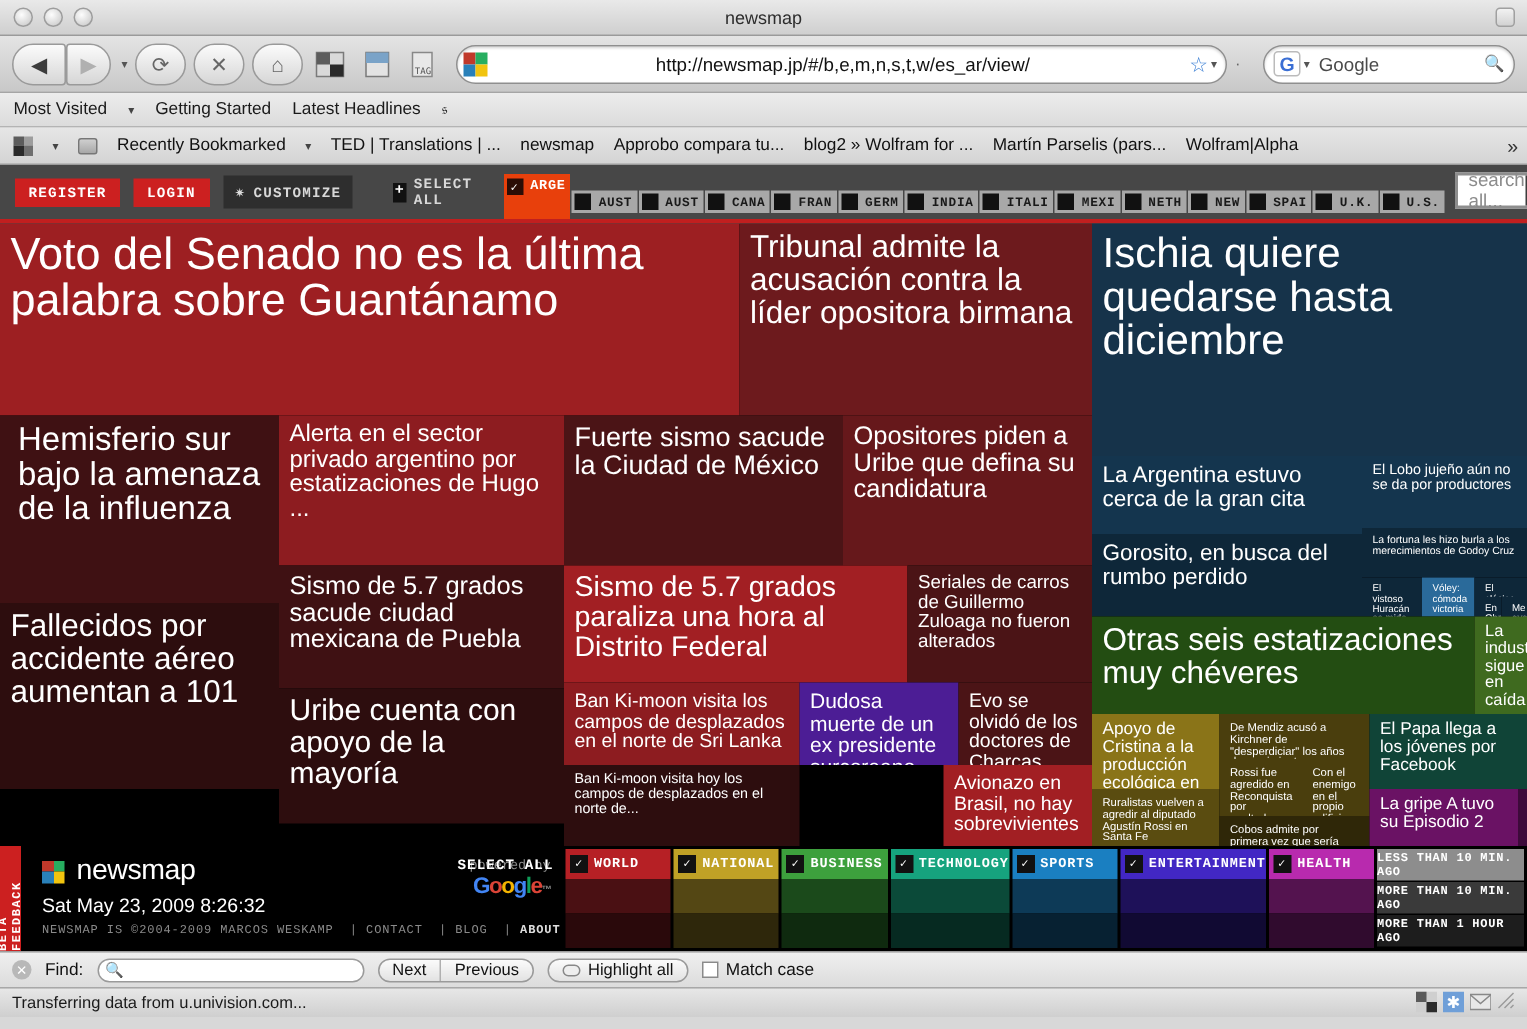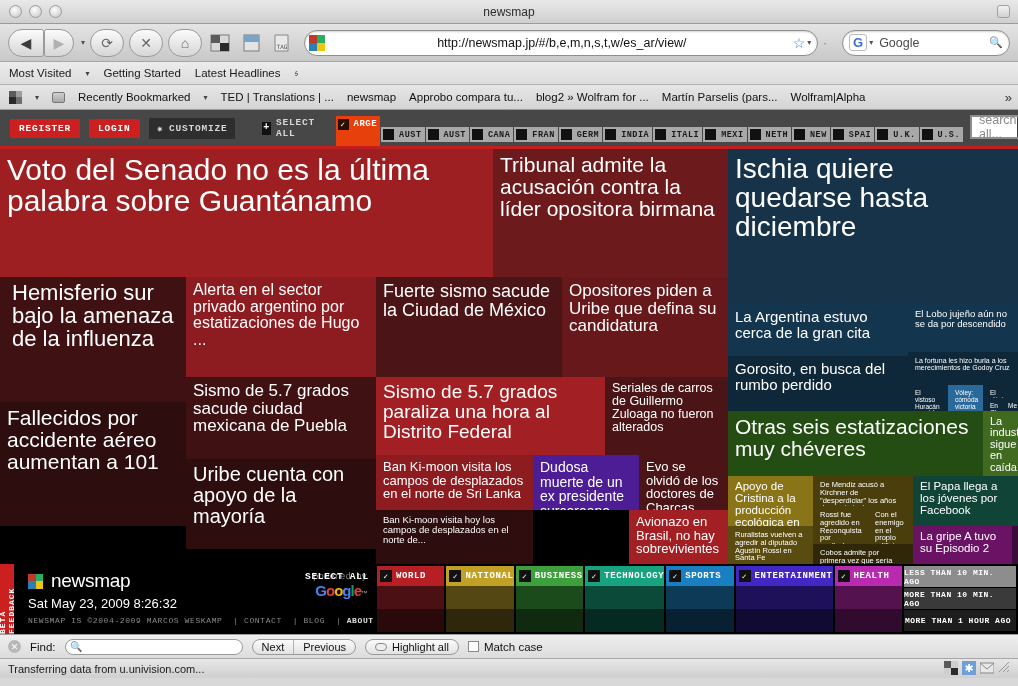--- a/index.html
+++ b/index.html
@@ -177,21 +177,21 @@
   .selall-ovl { position:absolute; right:8px; top:7px; color:#fff; font-size:9.5px;
     font-weight:bold; letter-spacing:.7px; font-family:"Liberation Mono", monospace;}
   .legend { flex:1; display:flex; padding:2px 2px 2px 0;}
   .lcol { flex:1; margin-right:2px; display:flex; flex-direction:column;}
   .lhead { height:20px; display:flex; align-items:center; gap:4px; padding-left:3px;
     font-size:9px; font-weight:bold; letter-spacing:.6px; color:#fff;
     font-family:"Liberation Mono", monospace;}
   .lhead .cb { width:12px;height:12px;background:#111;color:#fff;font-size:8px;
     display:flex;align-items:center;justify-content:center;}
   .lband { flex:1; }
-  .agecol { width:112px; display:flex; flex-direction:column; }
+  .agecol { width:98px; display:flex; flex-direction:column; }
   .agecell { flex:1; display:flex; align-items:center; justify-content:flex-end;
     padding-right:5px; font-size:8px; font-weight:bold; letter-spacing:.5px; color:#fff;
     font-family:"Liberation Mono", monospace; border-bottom:1px solid #000;}
 
   
   .findbar {
     height:24px; background:linear-gradient(#efefef,#dcdcdc);
     border-top:1px solid #9e9e9e; display:flex; align-items:center; gap:9px; padding:0 8px;
     font-size:11.5px; color:#111;
   }
@@ -442,21 +442,21 @@
       <div class="cell" style="left: 629px; top: 361px; width: 99px; height: 54px; background: rgb(162, 31, 35); font-size: 13px;">
         <span>Avionazo en Brasil, no hay sobrevivientes</span>
       </div>
       <div class="cell" style="left: 728px; top: 155px; width: 180px; height: 52px; background: rgb(20, 53, 78); font-size: 15px;">
         <span>La Argentina estuvo cerca de la gran cita</span>
       </div>
       <div class="cell" style="left: 728px; top: 207px; width: 180px; height: 55px; background: rgb(14, 39, 57); font-size: 15px;">
         <span>Gorosito, en busca del rumbo perdido</span>
       </div>
       <div class="cell" style="left: 908px; top: 155px; width: 110px; height: 48px; background: rgb(20, 53, 78); font-size: 9.5px;">
-        <span>El Lobo jujeño aún no se da por descendido</span>
+        <span>El Lobo jujeño aún no se da por productores</span>
       </div>
       <div class="cell" style="left: 908px; top: 203px; width: 110px; height: 33px; background: rgb(14, 39, 57); font-size: 7px;">
         <span>La fortuna les hizo burla a los merecimientos de Godoy Cruz</span>
       </div>
       <div class="cell" style="left: 908px; top: 236px; width: 40px; height: 26px; background: rgb(14, 39, 57); font-size: 6.5px;">
         <span>El vistoso Huracán se mide con</span>
       </div>
       <div class="cell" style="left: 948px; top: 236px; width: 35px; height: 26px; background: rgb(42, 106, 154); font-size: 6.5px;">
         <span>Vóley: cómoda victoria</span>
       </div>

